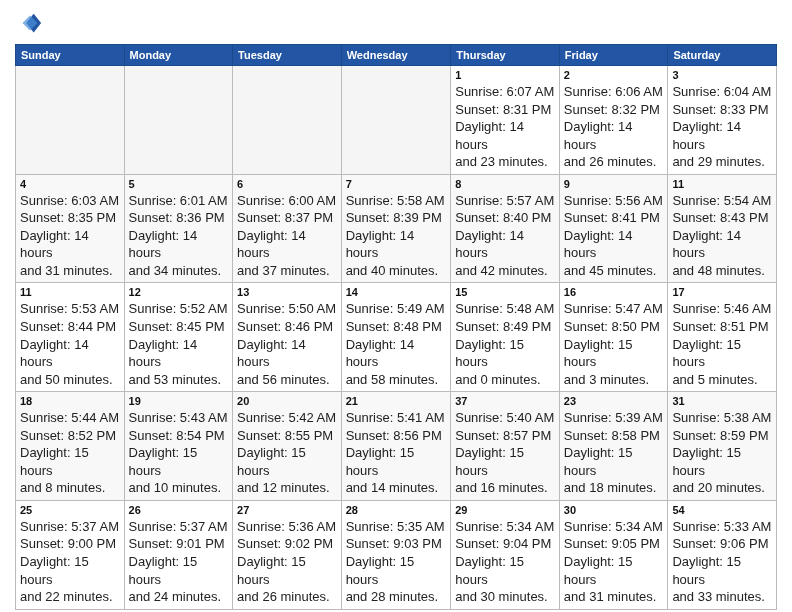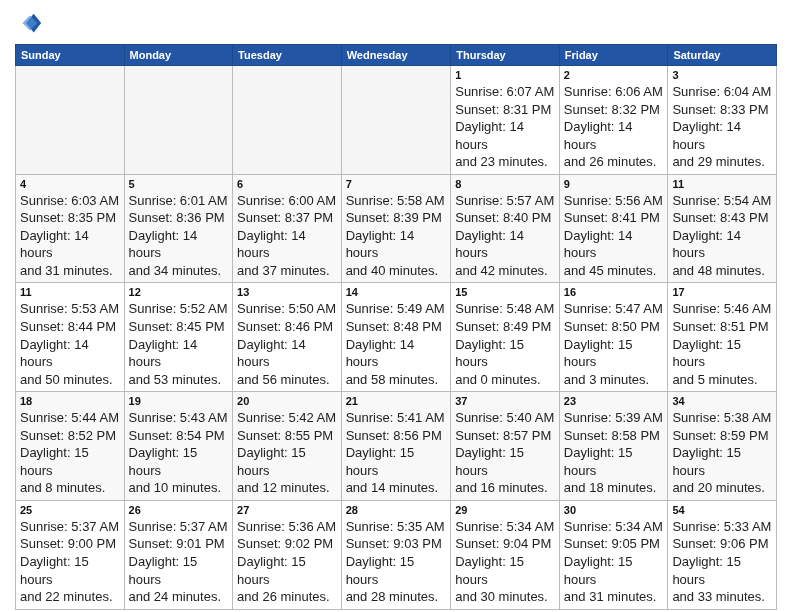--- a/index.html
+++ b/index.html
@@ -229,21 +229,21 @@
           </td>
           <td>
             <div class="day-num">37</div>
             <div class="day-info">Sunrise: 5:40 AM<br>Sunset: 8:57 PM<br>Daylight: 15 hours<br>and 16 minutes.</div>
           </td>
           <td>
             <div class="day-num">23</div>
             <div class="day-info">Sunrise: 5:39 AM<br>Sunset: 8:58 PM<br>Daylight: 15 hours<br>and 18 minutes.</div>
           </td>
           <td>
-            <div class="day-num">34</div>
+            <div class="day-num">31</div>
             <div class="day-info">Sunrise: 5:38 AM<br>Sunset: 8:59 PM<br>Daylight: 15 hours<br>and 20 minutes.</div>
           </td>
         </tr>
         <tr class="row-odd">
           <td>
             <div class="day-num">25</div>
             <div class="day-info">Sunrise: 5:37 AM<br>Sunset: 9:00 PM<br>Daylight: 15 hours<br>and 22 minutes.</div>
           </td>
           <td>
             <div class="day-num">26</div>

